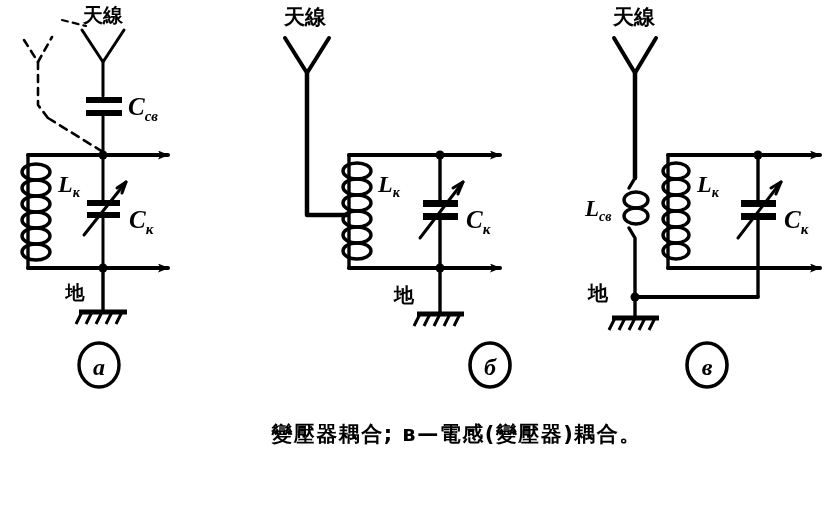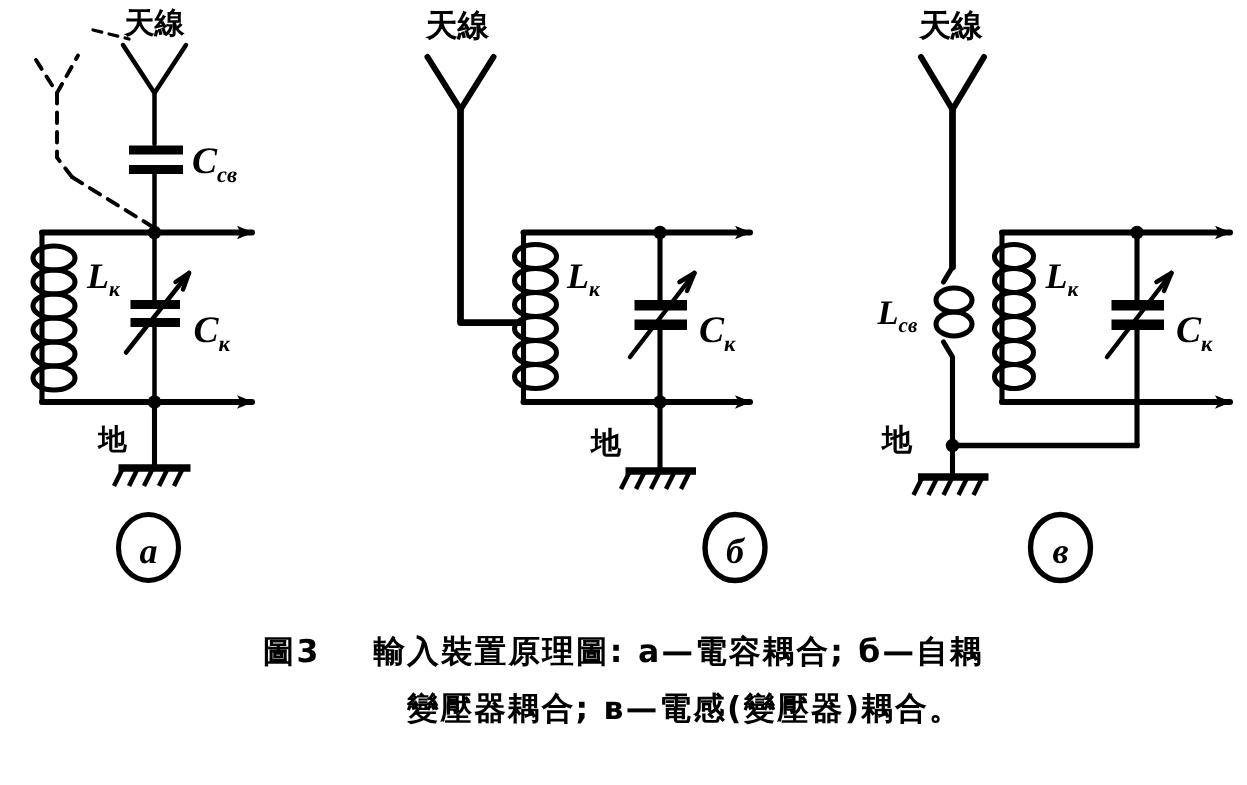--- a/index.html
+++ b/index.html
@@ -255,17 +255,16 @@
       <text class="cjk" x="598" y="300" font-size="20" text-anchor="middle" fill="#000">地</text>
 
       <g>
         <ellipse cx="707" cy="365" rx="20" ry="22" fill="none" stroke="#000" stroke-width="3.6"></ellipse>
         <text class="mathlbl" x="707" y="375" font-size="24" text-anchor="middle" fill="#000">в</text>
       </g>
     </g>
   </svg>
 
   <div class="caption-block">
-    <div class="caption-line">圖3    輸入裝置原理圖: a—電容耦合; б—自耦</div>
     <div class="caption-line second">變壓器耦合; в—電感(變壓器)耦合。</div>
   </div>
 
 </div>
 
 </body></html>

